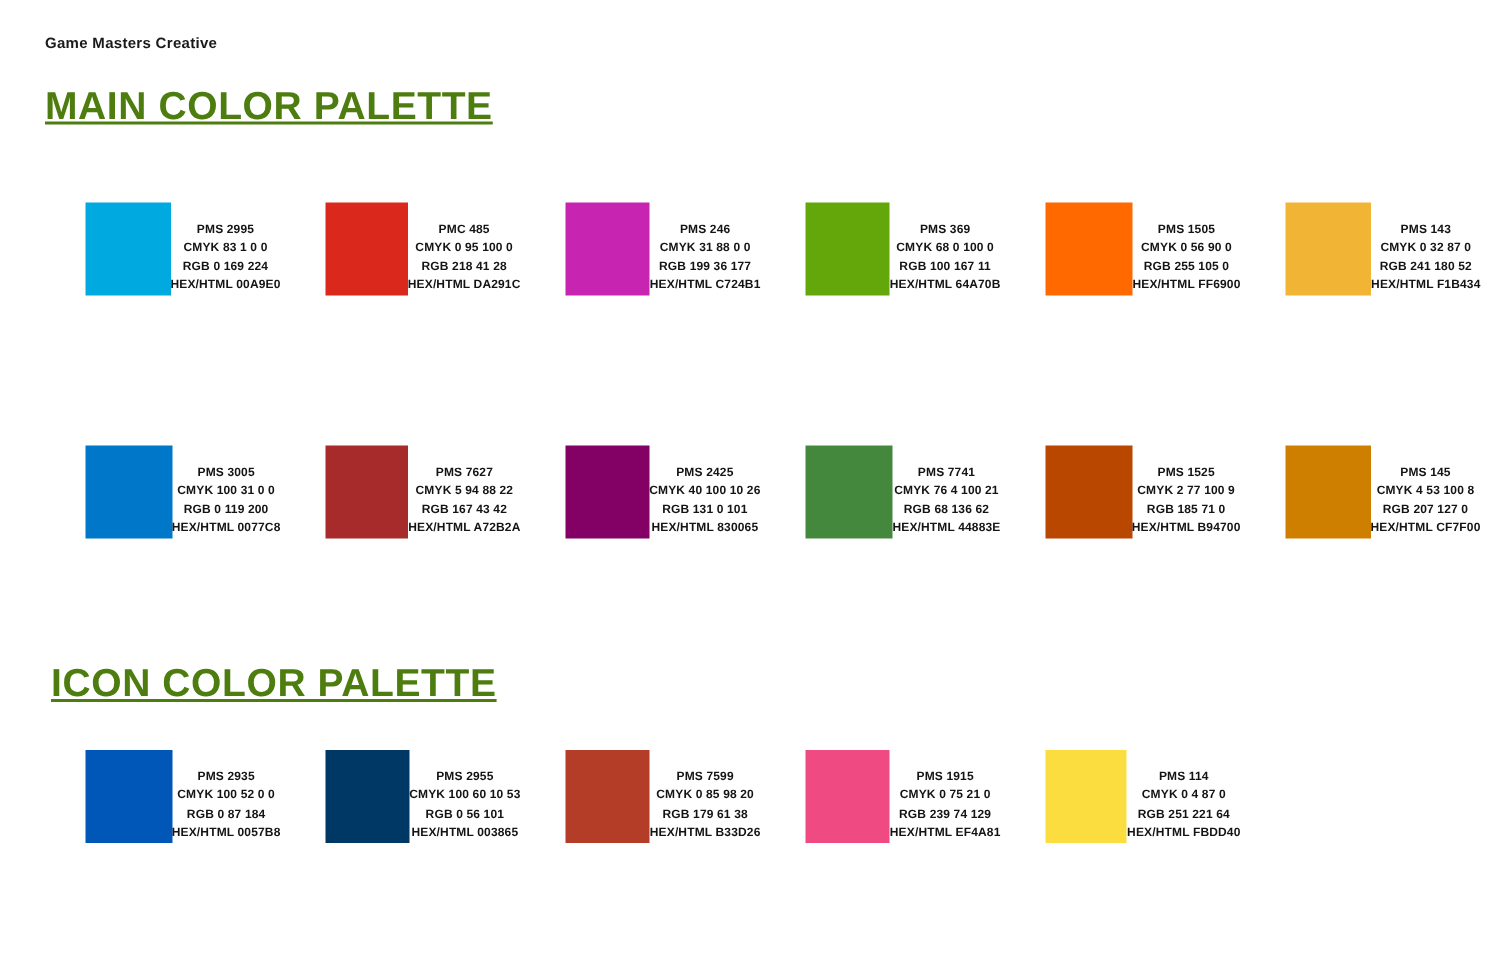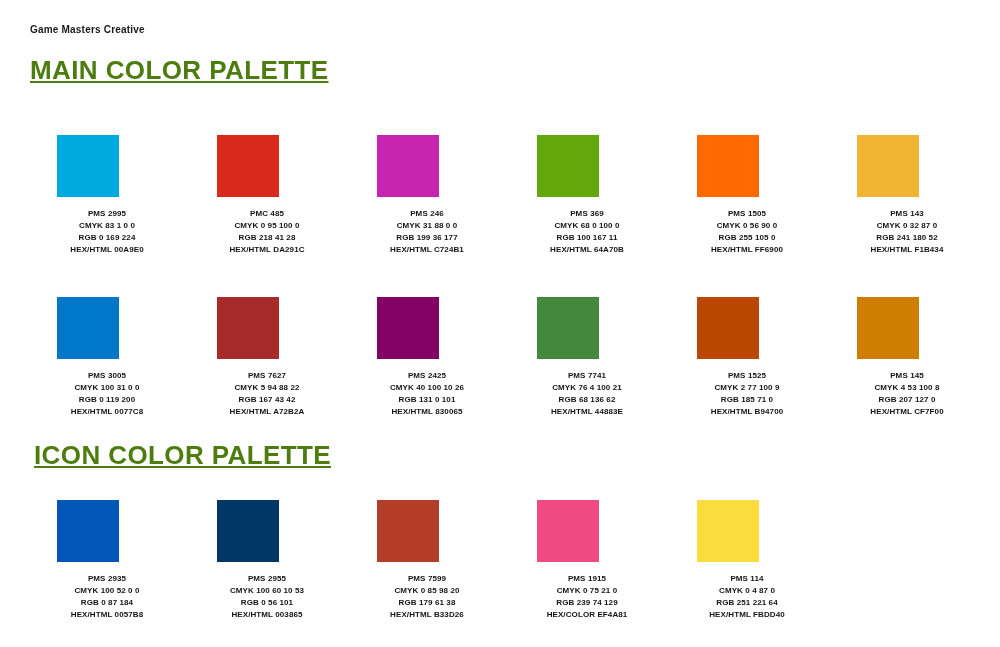--- a/index.html
+++ b/index.html
@@ -60,21 +60,22 @@
     justify-content: start;
     padding-left: 27px;
   }
   #row-main-1 { top: 135px; }
   #row-main-2 { top: 297px; }
   #row-icon-1 { top: 500px; }
 
   .swatch-cell {
     width: 160px;
     display: flex;
-    flex-direction: column;
+    flex-direction: row;
+    align-items: center;
   }
 
   .swatch-chip {
     width: 62px;
     height: 62px;
     align-self: flex-start;
     margin-left: 30px;
     display: block;
   }
 
@@ -242,21 +243,21 @@
             <div>RGB 179 61 38</div>
             <div>HEX/HTML B33D26</div>
           </div>
         </div>
         <div class="swatch-cell">
           <div class="swatch-chip" title="#EF4A81" style="background-color: rgb(239, 74, 129);"></div>
           <div class="swatch-info">
             <div>PMS 1915</div>
             <div>CMYK 0 75 21 0</div>
             <div>RGB 239 74 129</div>
-            <div>HEX/COLOR EF4A81</div>
+            <div>HEX/HTML EF4A81</div>
           </div>
         </div>
         <div class="swatch-cell">
           <div class="swatch-chip" title="#FBDD40" style="background-color: rgb(251, 221, 64);"></div>
           <div class="swatch-info">
             <div>PMS 114</div>
             <div>CMYK 0 4 87 0</div>
             <div>RGB 251 221 64</div>
             <div>HEX/HTML FBDD40</div>
           </div>

